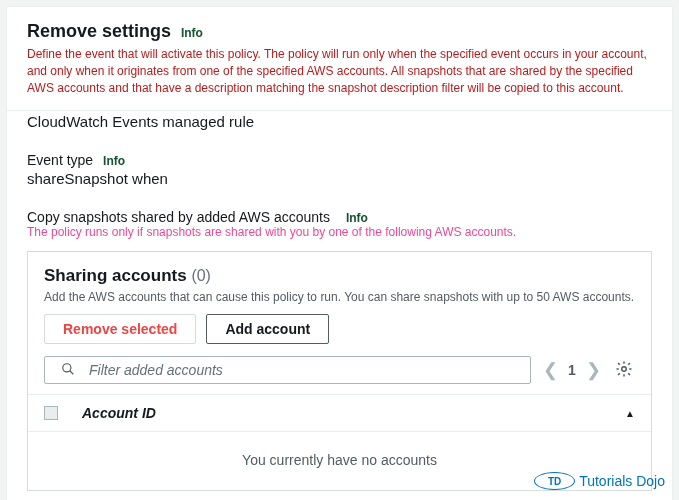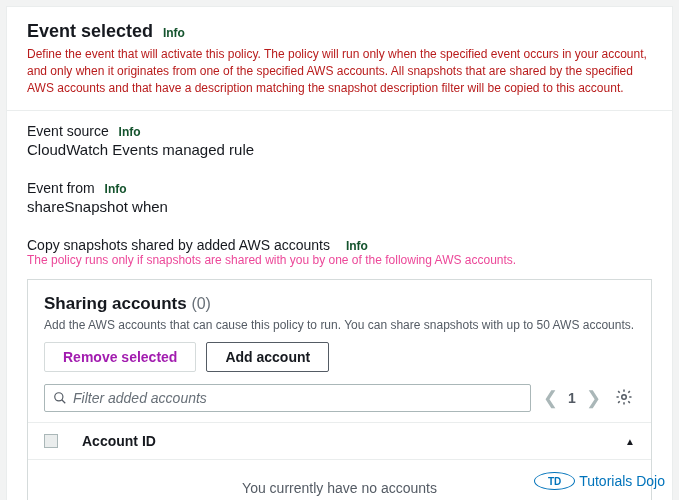--- a/index.html
+++ b/index.html
@@ -57,38 +57,38 @@
     border: 1px solid #545b64;
     background: #fff;
     padding: 6px 18px;
     font-size: 14px;
     font-weight: 700;
     border-radius: 2px;
     cursor: pointer;
     color: #16191f;
   }
   button.aws-btn:disabled {
-    color: #a21caf;
+    color: #ef4444;
     border-color: #d5dbdb;
     cursor: default;
   }
   .search-row {
     display: flex;
     align-items: center;
     gap: 10px;
     padding: 0 16px 10px 16px;
   }
   .search-box {
     flex: 1;
     display: flex;
-    align-items: center;
+    align-items: flex-start;
     border: 1px solid #aab7b8;
     border-radius: 2px;
-    padding: 5px 8px;
-    gap: 6px;
+    padding: 5px 16px;
+    gap: 14px;
   }
   .search-box input {
     border: none;
     outline: none;
     font-size: 14px;
     flex: 1;
     font-style: italic;
     color: #687078;
     background: transparent;
   }
@@ -98,20 +98,21 @@
   .pager .num { font-weight: 700; font-size: 14px; }
   .gear { cursor: pointer; color: #545b64; padding: 2px; }
   .table-head {
     display: flex;
     align-items: center;
     border-top: 1px solid #eaeded;
     border-bottom: 1px solid #eaeded;
     padding: 10px 16px;
     font-size: 14px;
     font-weight: 700;
+    font-style: italic;
   }
   .cb {
     width: 14px; height: 14px;
     border: 1px solid #aab7b8;
     background: #eaeded;
     margin-right: 24px;
   }
   .col-accid { flex: 1; }
   .sort-ind { margin-left: auto; font-size: 10px; }
   .empty-msg {
@@ -137,35 +138,31 @@
     display: flex; align-items: center; justify-content: center;
     font-size: 10px; font-weight: 700;
   }
   svg.icon { width: 14px; height: 14px; stroke: #545b64; fill: none; stroke-width: 2; }
 </style>
 </head>
 <body>
 
 <div class="panel">
   <div class="panel-header">
-    <h2>Event selected</h2>
+    <h2>Remove settings</h2>
     <span class="info-link">Info</span>
   </div>
   <div class="desc">Define the event that will activate this policy. The policy will run only when the specified event occurs in your account, and only when it originates from one of the specified AWS accounts. All snapshots that are shared by the specified AWS accounts and that have a description matching the snapshot description filter will be copied to this account.</div>
 
   <div class="hr"></div>
 
+  <div class="value">CloudWatch Events managed rule</div>
+
   <div class="section label-row">
-    <span>Event source</span>
-    <span class="info-link">Info</span>
-  </div>
-  <div class="value">CloudWatch Events managed rule</div>
-
-  <div class="section label-row">
-    <span>Event from</span>
+    <span>Event type</span>
     <span class="info-link">Info</span>
   </div>
   <div class="value">shareSnapshot when</div>
 
   <div class="section label-row" style="font-weight:700;">
     <span style="font-weight:400;">Copy snapshots shared by added AWS accounts</span>
     <span class="info-link" style="margin-left:12px;">Info</span>
   </div>
   <div class="sub-desc">The policy runs only if snapshots are shared with you by one of the following AWS accounts.</div>
 

